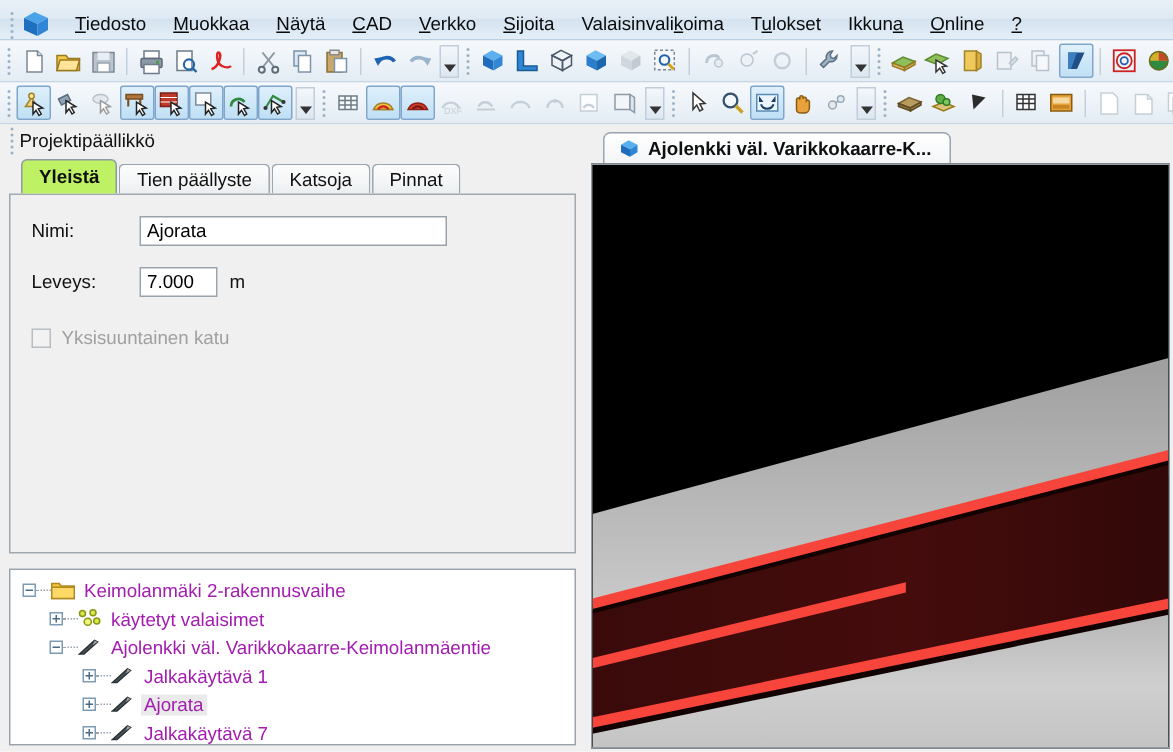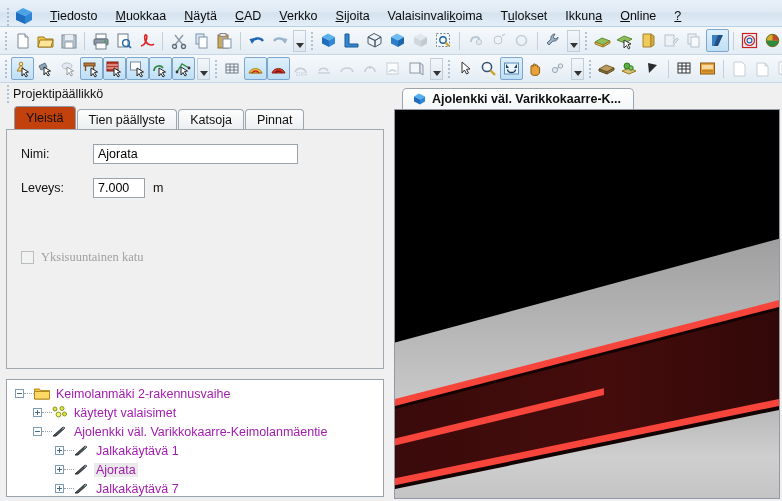--- a/index.html
+++ b/index.html
@@ -168,22 +168,22 @@
     background: linear-gradient(to bottom,#fdfdfd,#eceff1);
     border: 1px solid #9aa6b0;
     border-bottom: none;
     border-radius: 4px 4px 0 0;
     margin-right: 1px;
     color: #101010;
     box-sizing: border-box;
     position: relative;
   }
   .tab.selected {
-    background: #c2410c;
-    font-weight: normal;
+    background: #bef264;
+    font-weight: bold;
     height: 23px;
     line-height: 22px;
     z-index: 3;
     border-color: #8e9aa4;
   }
   .tab-panel {
     flex: none;
     height: 240px;
     margin: 0 6px 0 6px;
     background: #f0f0f0;
@@ -210,23 +210,22 @@
     font-size: 12.5px;
     padding: 0 4px;
     box-sizing: border-box;
     color: #000;
     font-family: "Liberation Sans", sans-serif;
   }
   .unit { font-size: 12.5px; margin-left: 8px; color: #111; }
   .chk-row {
     display: flex;
     align-items: center;
-    margin-top: 52px;
+    margin-top: 20px;
     margin-bottom: 14px;
-    font-family: Liberation Serif, serif;
   }
   .chkbox {
     width: 13px;
     height: 13px;
     border: 1px solid #b8bdc2;
     background: #f2f2f2;
     margin-right: 7px;
     box-sizing: border-box;
     flex: none;
   }

